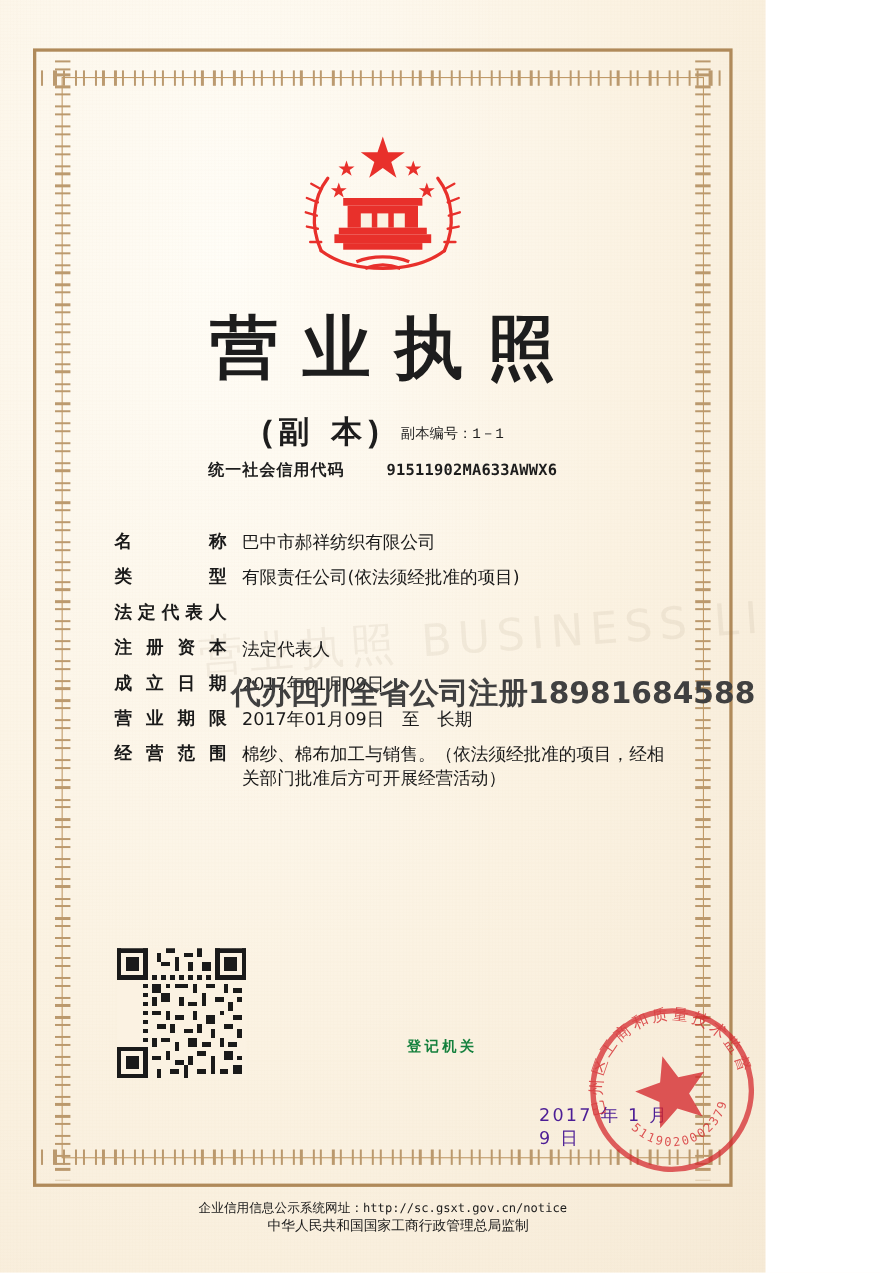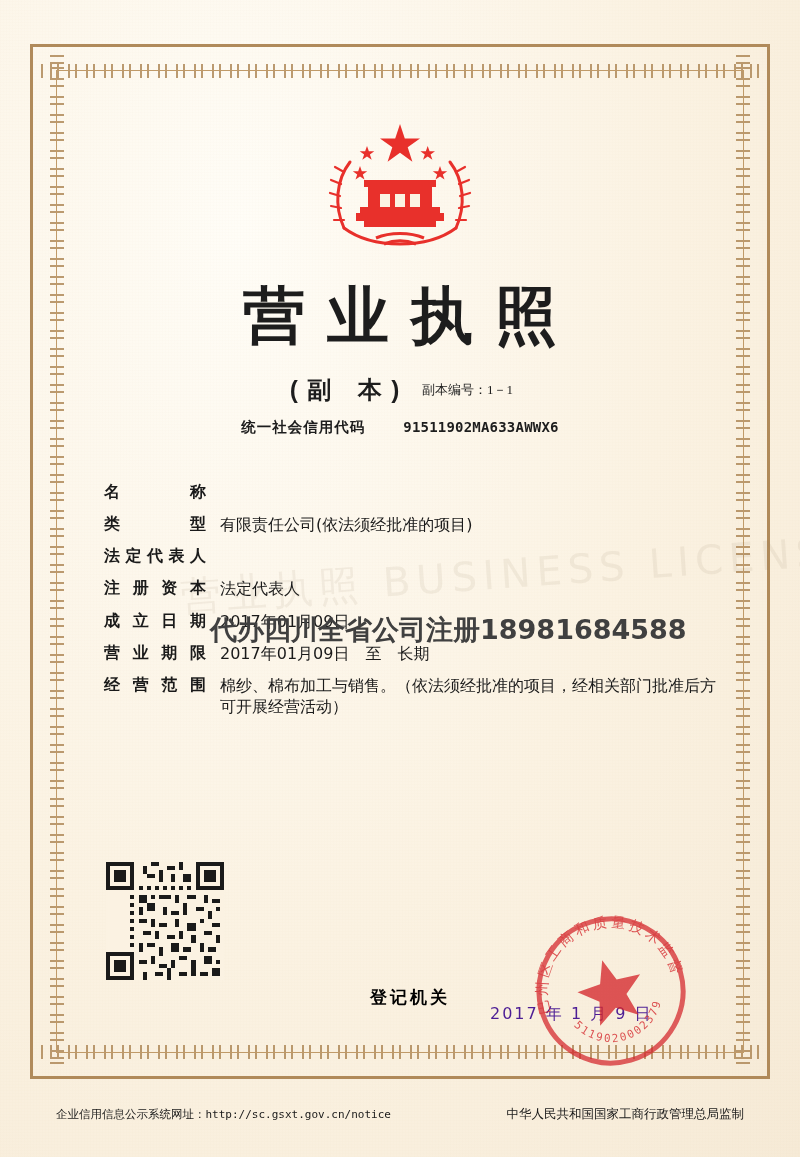--- a/index.html
+++ b/index.html
@@ -5,21 +5,21 @@
   html, body {
     margin: 0;
     padding: 0;
     background: #ffffff;
   }
   body {
     font-family: "Liberation Sans", sans-serif;
   }
   .page {
     position: relative;
-    width: 800px;
+    width: 696px;
     height: 1157px;
     background: #fdf6ec;
     overflow: hidden;
   }
   
   .paper-bg {
     position: absolute;
     inset: 0;
     background:
       radial-gradient(ellipse at 30% 20%, #fffdf7 0%, #fbf2e2 55%, #f6ead6 100%);
@@ -103,27 +103,27 @@
   }
   .subtitle-row {
     position: absolute;
     top: 290px;
     left: 0;
     right: 0;
     text-align: center;
     color: #1d1d1d;
   }
   .subtitle {
-    font-family: Liberation Mono, monospace;
-    font-size: 24px;
+    font-family: Liberation Sans, sans-serif;
+    font-size: 28px;
     font-weight: bold;
     letter-spacing: 6px;
   }
   .copy-no {
-    font-family: Liberation Serif, serif;
+    font-family: Liberation Mono, monospace;
     font-size: 13px;
     margin-left: 14px;
     position: relative;
     top: -4px;
   }
   .credit-row {
     position: absolute;
     top: 334px;
     left: 0;
     right: 0;
@@ -208,25 +208,24 @@
     width: 118px;
     height: 118px;
   }
 
   
   .registry {
     position: absolute;
     left: 300px;
     top: 858px;
     font-family: "DejaVu Sans", sans-serif;
-    font-size: 17px;
+    font-size: 13px;
     font-weight: bold;
     letter-spacing: 3px;
-    color: #000000;
-    margin-top: 44px;
+    color: #15803d;
   }
   .issue-date {
     position: absolute;
     left: 420px;
     top: 920px;
     font-family: "DejaVu Sans", sans-serif;
     font-size: 16px;
     color: #4c1d95;
     letter-spacing: 2px;
   }
@@ -257,20 +256,21 @@
   .footer {
     position: absolute;
     left: 56px;
     right: 56px;
     bottom: 34px;
     display: flex;
     justify-content: space-between;
     align-items: center;
     font-size: 12px;
     color: #1a1a1a;
+    flex-direction: column;
   }
   .footer-left {
     font-family: "DejaVu Sans", sans-serif;
     font-size: 11.5px;
   }
   .footer-left .url {
     font-family: "DejaVu Sans Mono", monospace;
     font-size: 11px;
   }
   .footer-right {
@@ -349,20 +349,21 @@
 
     <div class="credit-row">
       <span class="credit-label">统一社会信用代码</span><span class="credit-code">91511902MA633AWWX6</span>
     </div>
 
     <div class="ghost-wm">营业执照 BUSINESS LICENSE</div>
 
     <div class="fields">
       <div class="field">
         <div class="f-label">名称</div>
+        <div class="f-value">巴中市郝祥纺织有限公司</div>
       </div>
       <div class="field">
         <div class="f-label">类型</div>
         <div class="f-value">有限责任公司(依法须经批准的项目)</div>
       </div>
       <div class="field">
         <div class="f-label">法定代表人</div>
       </div>
       <div class="field">
         <div class="f-label">注册资本</div>

